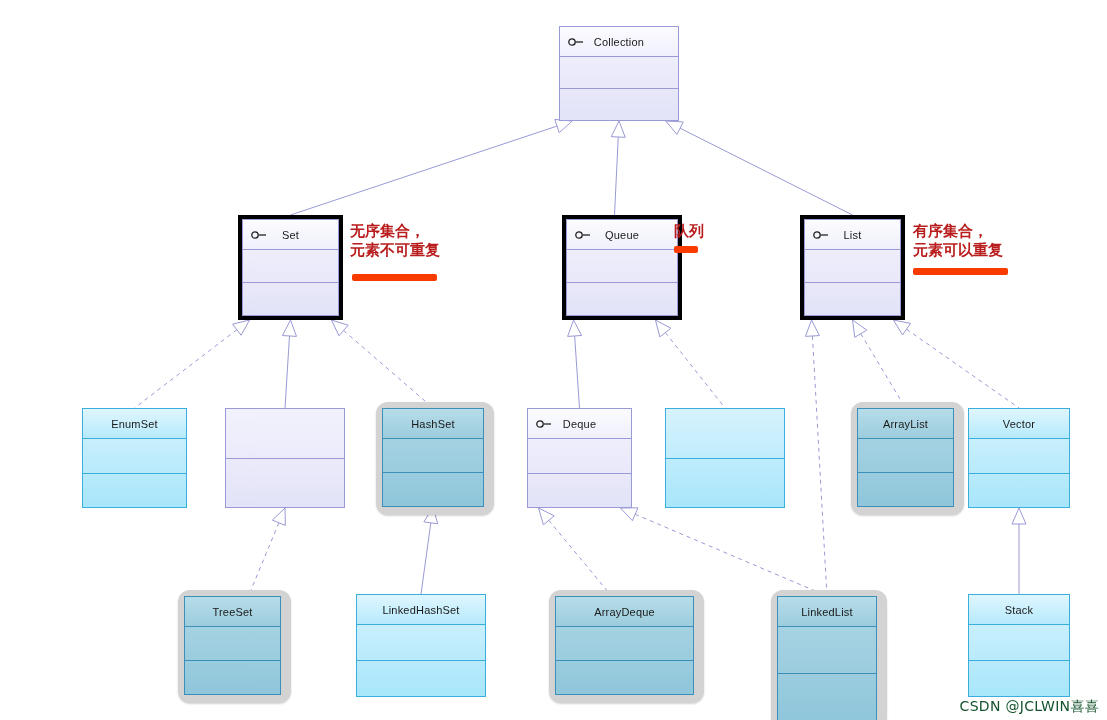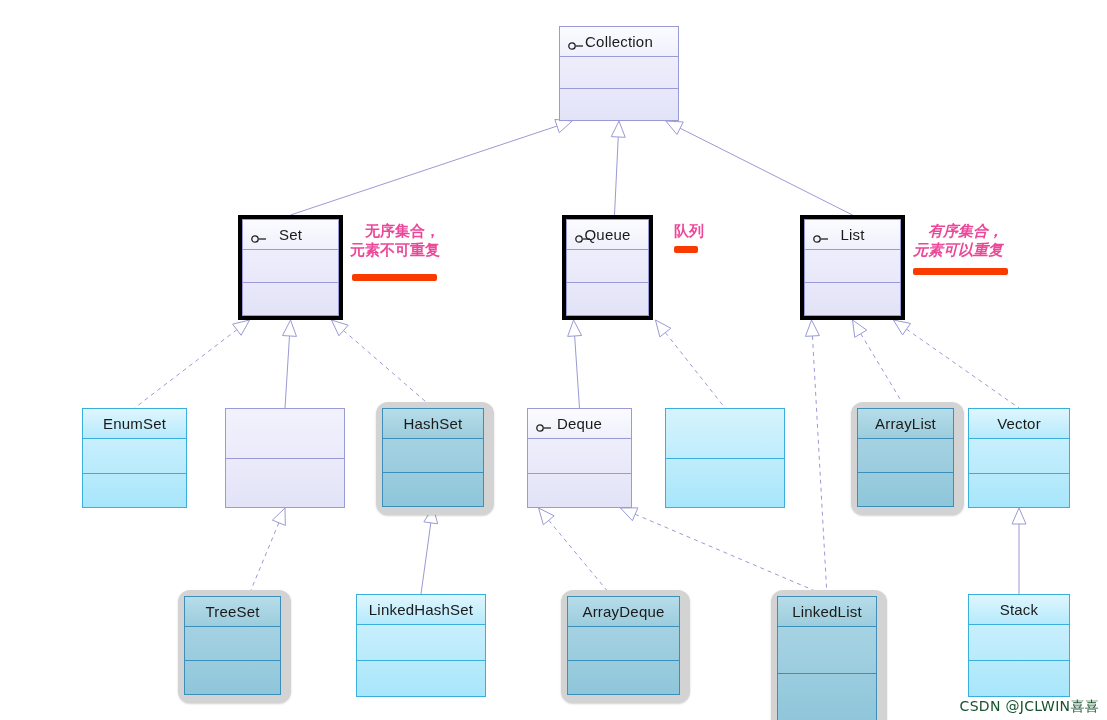--- a/index.html
+++ b/index.html
@@ -41,21 +41,21 @@
     height: 100%;
     display: flex;
     flex-direction: column;
   }
   .uml-title {
     position: relative;
     box-sizing: border-box;
     display: flex;
     align-items: center;
     justify-content: center;
-    font-size: 15px;
+    font-size: 11px;
     color: #1a1a1a;
     letter-spacing: .2px;
     white-space: nowrap;
   }
   .uml-row {
     box-sizing: border-box;
     flex: 1 1 auto;
   }
 
   
@@ -120,24 +120,23 @@
     width: 16px;
     height: 10px;
   }
 
   
   .annotation {
     position: absolute;
     font-family: "DejaVu Sans", "Liberation Sans", sans-serif;
     font-size: 15px;
     font-weight: bold;
-    color: #ec4899;
+    color: #b91c1c;
     line-height: 1.25;
     white-space: nowrap;
-    text-align: right;
   }
   .underline-bar {
     position: absolute;
     background: #fa3b00;
     border-radius: 2px;
     height: 7px;
   }
 
   .watermark {
     position: absolute;
@@ -209,21 +208,21 @@
             <span class="iface-icon"><svg width="16" height="10" viewBox="0 0 16 10">
                 <circle cx="4" cy="5" r="3.2" fill="none" stroke="#222" stroke-width="1.3"></circle>
                 <line x1="7.6" y1="5" x2="15" y2="5" stroke="#222" stroke-width="1.3"></line>
               </svg></span>
             <span>Set</span>
           </div>
           <div class="uml-row"></div>
           <div class="uml-row"></div>
         </div>
       </div>
-      <div class="uml-box style-interface emphasis" style="left: 562px; top: 215px; width: 91px; height: 105px;">
+      <div class="uml-box style-interface emphasis" style="left: 562px; top: 215px; width: 120px; height: 105px;">
         <div class="uml-frame">
           <div class="uml-title" style="height: 30px; flex: 0 0 30px;">
             <span class="iface-icon"><svg width="16" height="10" viewBox="0 0 16 10">
                 <circle cx="4" cy="5" r="3.2" fill="none" stroke="#222" stroke-width="1.3"></circle>
                 <line x1="7.6" y1="5" x2="15" y2="5" stroke="#222" stroke-width="1.3"></line>
               </svg></span>
             <span>Queue</span>
           </div>
           <div class="uml-row"></div>
           <div class="uml-row"></div>
@@ -314,21 +313,21 @@
       </div>
       <div class="uml-box style-class" style="left: 356px; top: 594px; width: 130px; height: 103px;">
         <div class="uml-frame">
           <div class="uml-title" style="height: 30px; flex: 0 0 30px;">
             <span>LinkedHashSet</span>
           </div>
           <div class="uml-row"></div>
           <div class="uml-row"></div>
         </div>
       </div>
-      <div class="uml-box style-class-selected" style="left: 561px; top: 590px; width: 129px; height: 113px; align-items: center;">
+      <div class="uml-box style-class-selected" style="left: 549px; top: 590px; width: 155px; height: 113px; align-items: center;">
         <div class="uml-frame">
           <div class="uml-title" style="height: 30px; flex: 0 0 30px;">
             <span>ArrayDeque</span>
           </div>
           <div class="uml-row"></div>
           <div class="uml-row"></div>
         </div>
       </div>
       <div class="uml-box style-class-selected" style="left: 771px; top: 590px; width: 116px; height: 139px;">
         <div class="uml-frame">
@@ -353,21 +352,21 @@
   <div id="annotations">
       <div class="annotation" style="left: 350px; top: 222px;">
         <div>无序集合，</div>
         <div>元素不可重复</div>
       </div>
       <div class="underline-bar" style="left: 352px; top: 274px; width: 85px;"></div>
       <div class="annotation" style="left: 674px; top: 222px;">
         <div>队列</div>
       </div>
       <div class="underline-bar" style="left: 674px; top: 246px; width: 24px;"></div>
-      <div class="annotation" style="left: 913px; top: 222px; font-style: italic;">
+      <div class="annotation" style="left: 913px; top: 222px;">
         <div>有序集合，</div>
         <div>元素可以重复</div>
       </div>
       <div class="underline-bar" style="left: 913px; top: 268px; width: 95px;"></div>
     </div>
 
   <div class="watermark">CSDN @JCLWIN喜喜</div>
 </div>
 
 </body></html>

